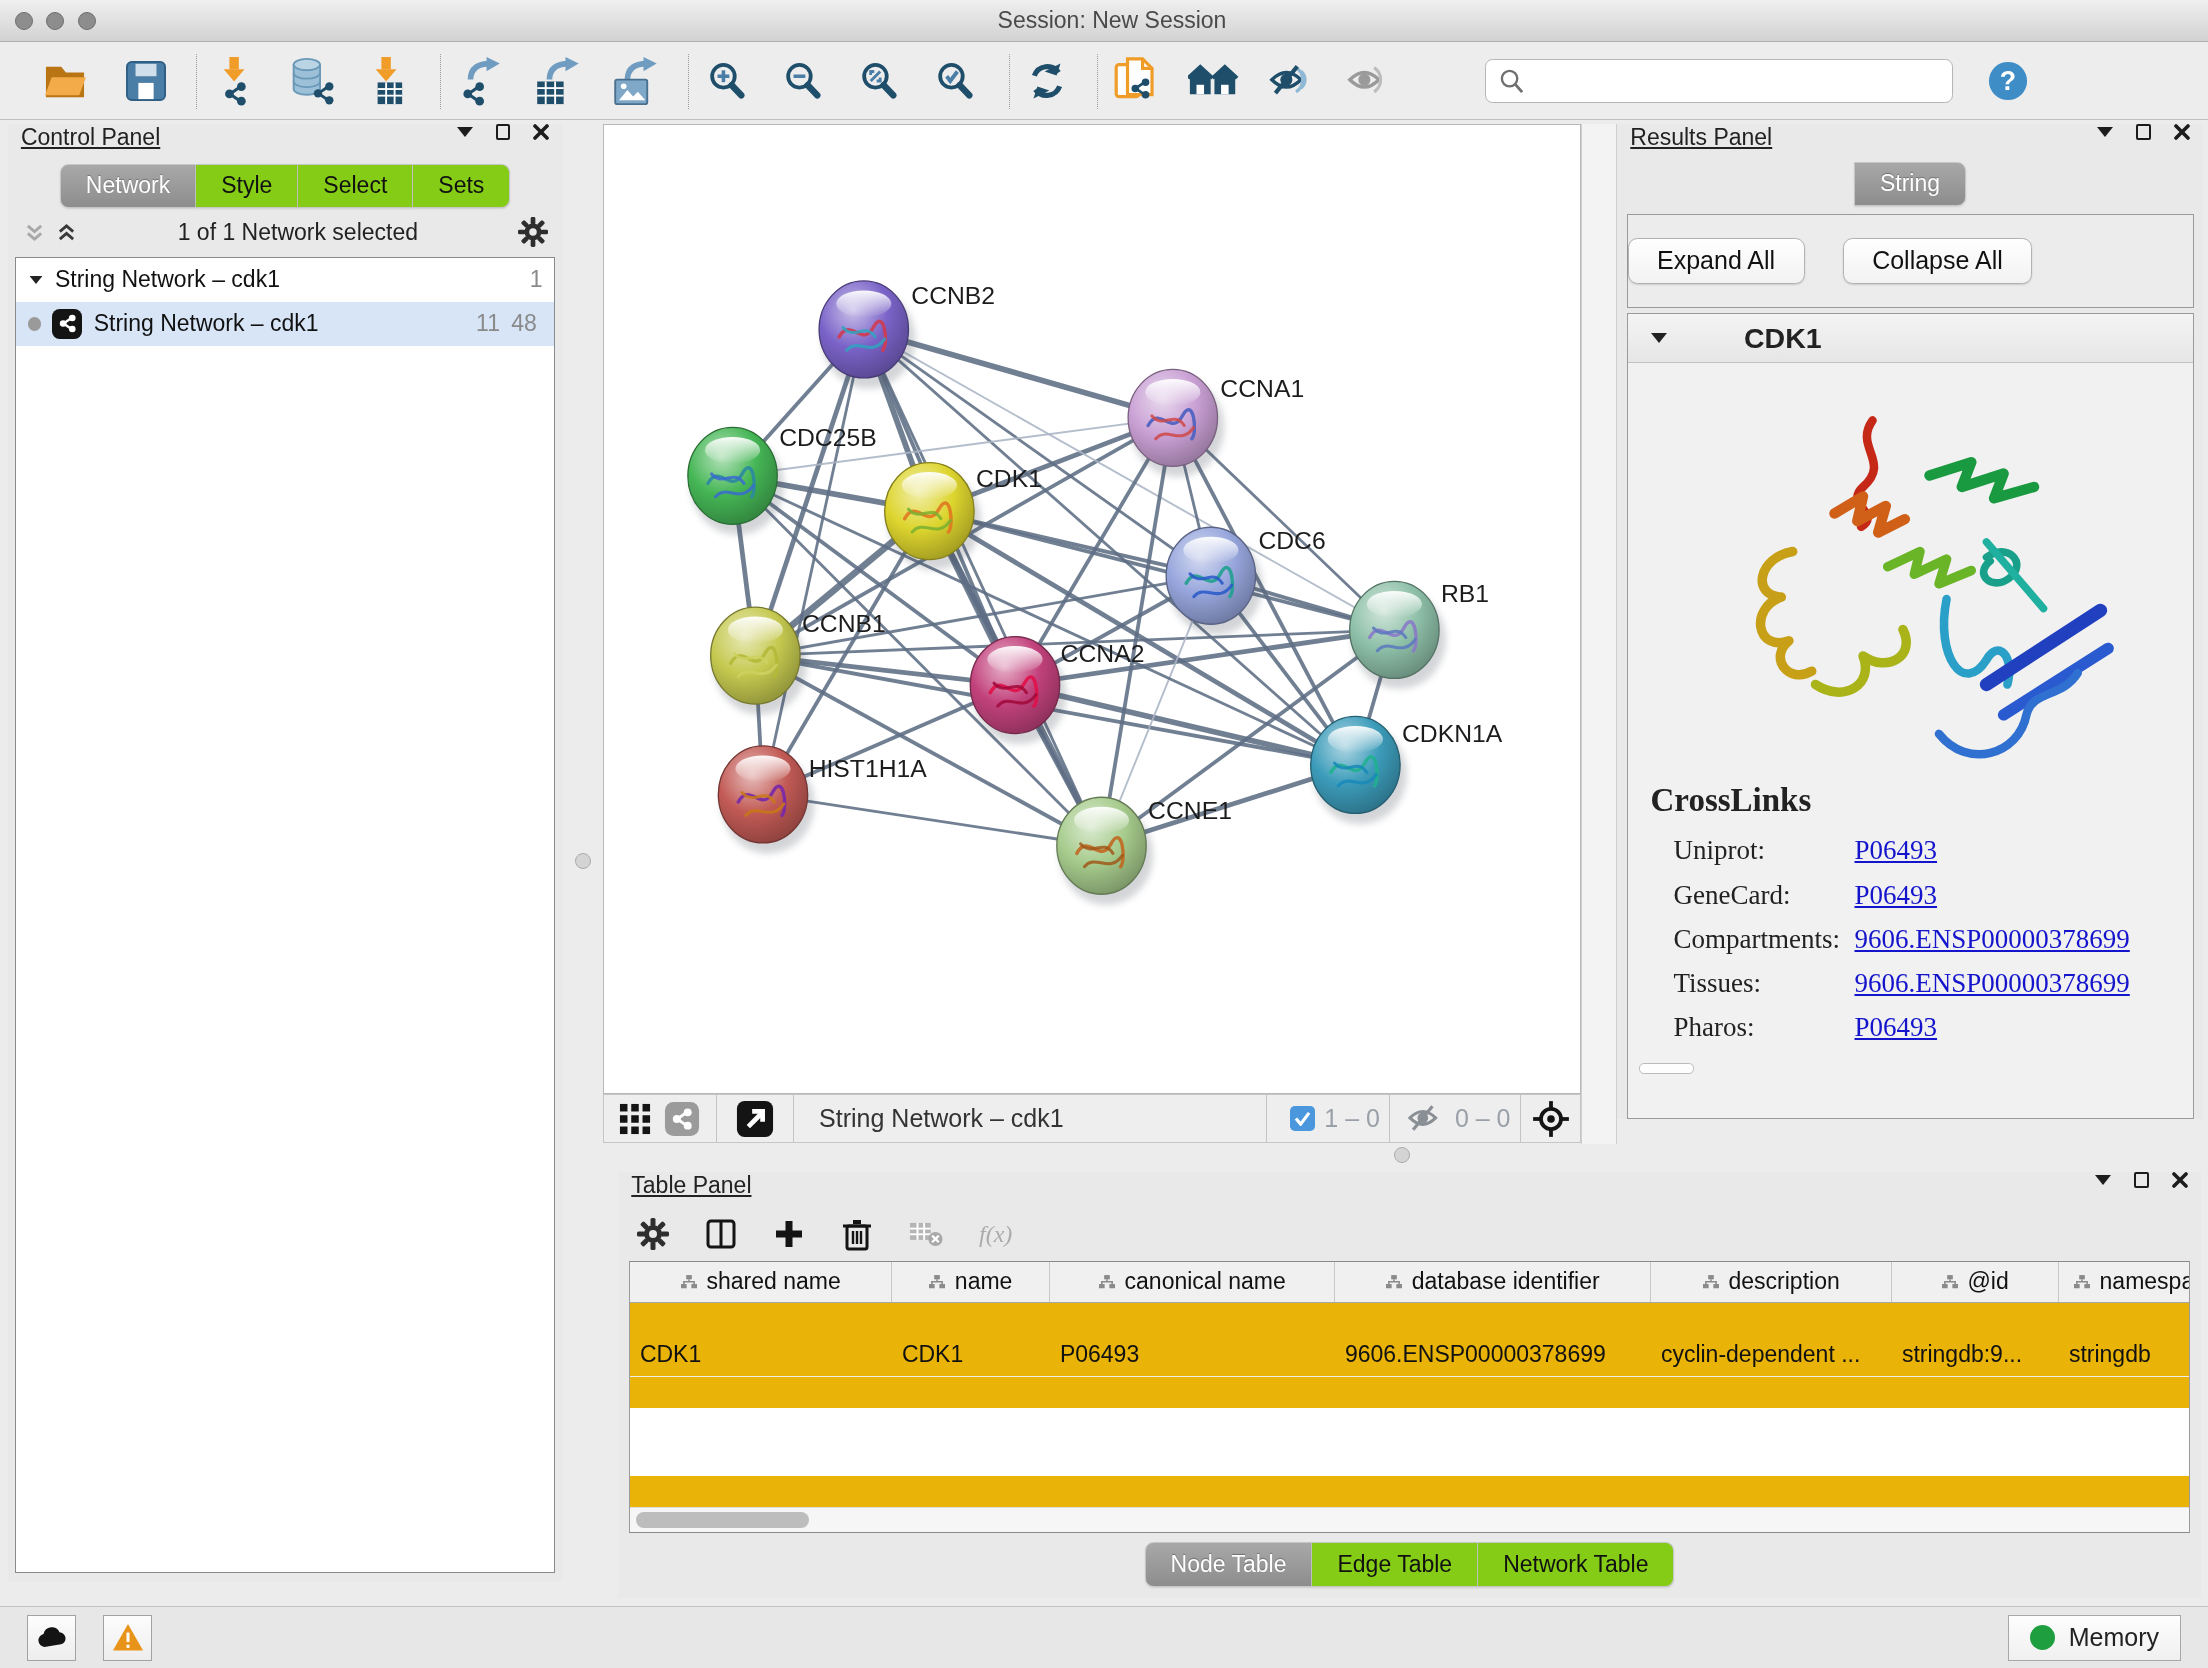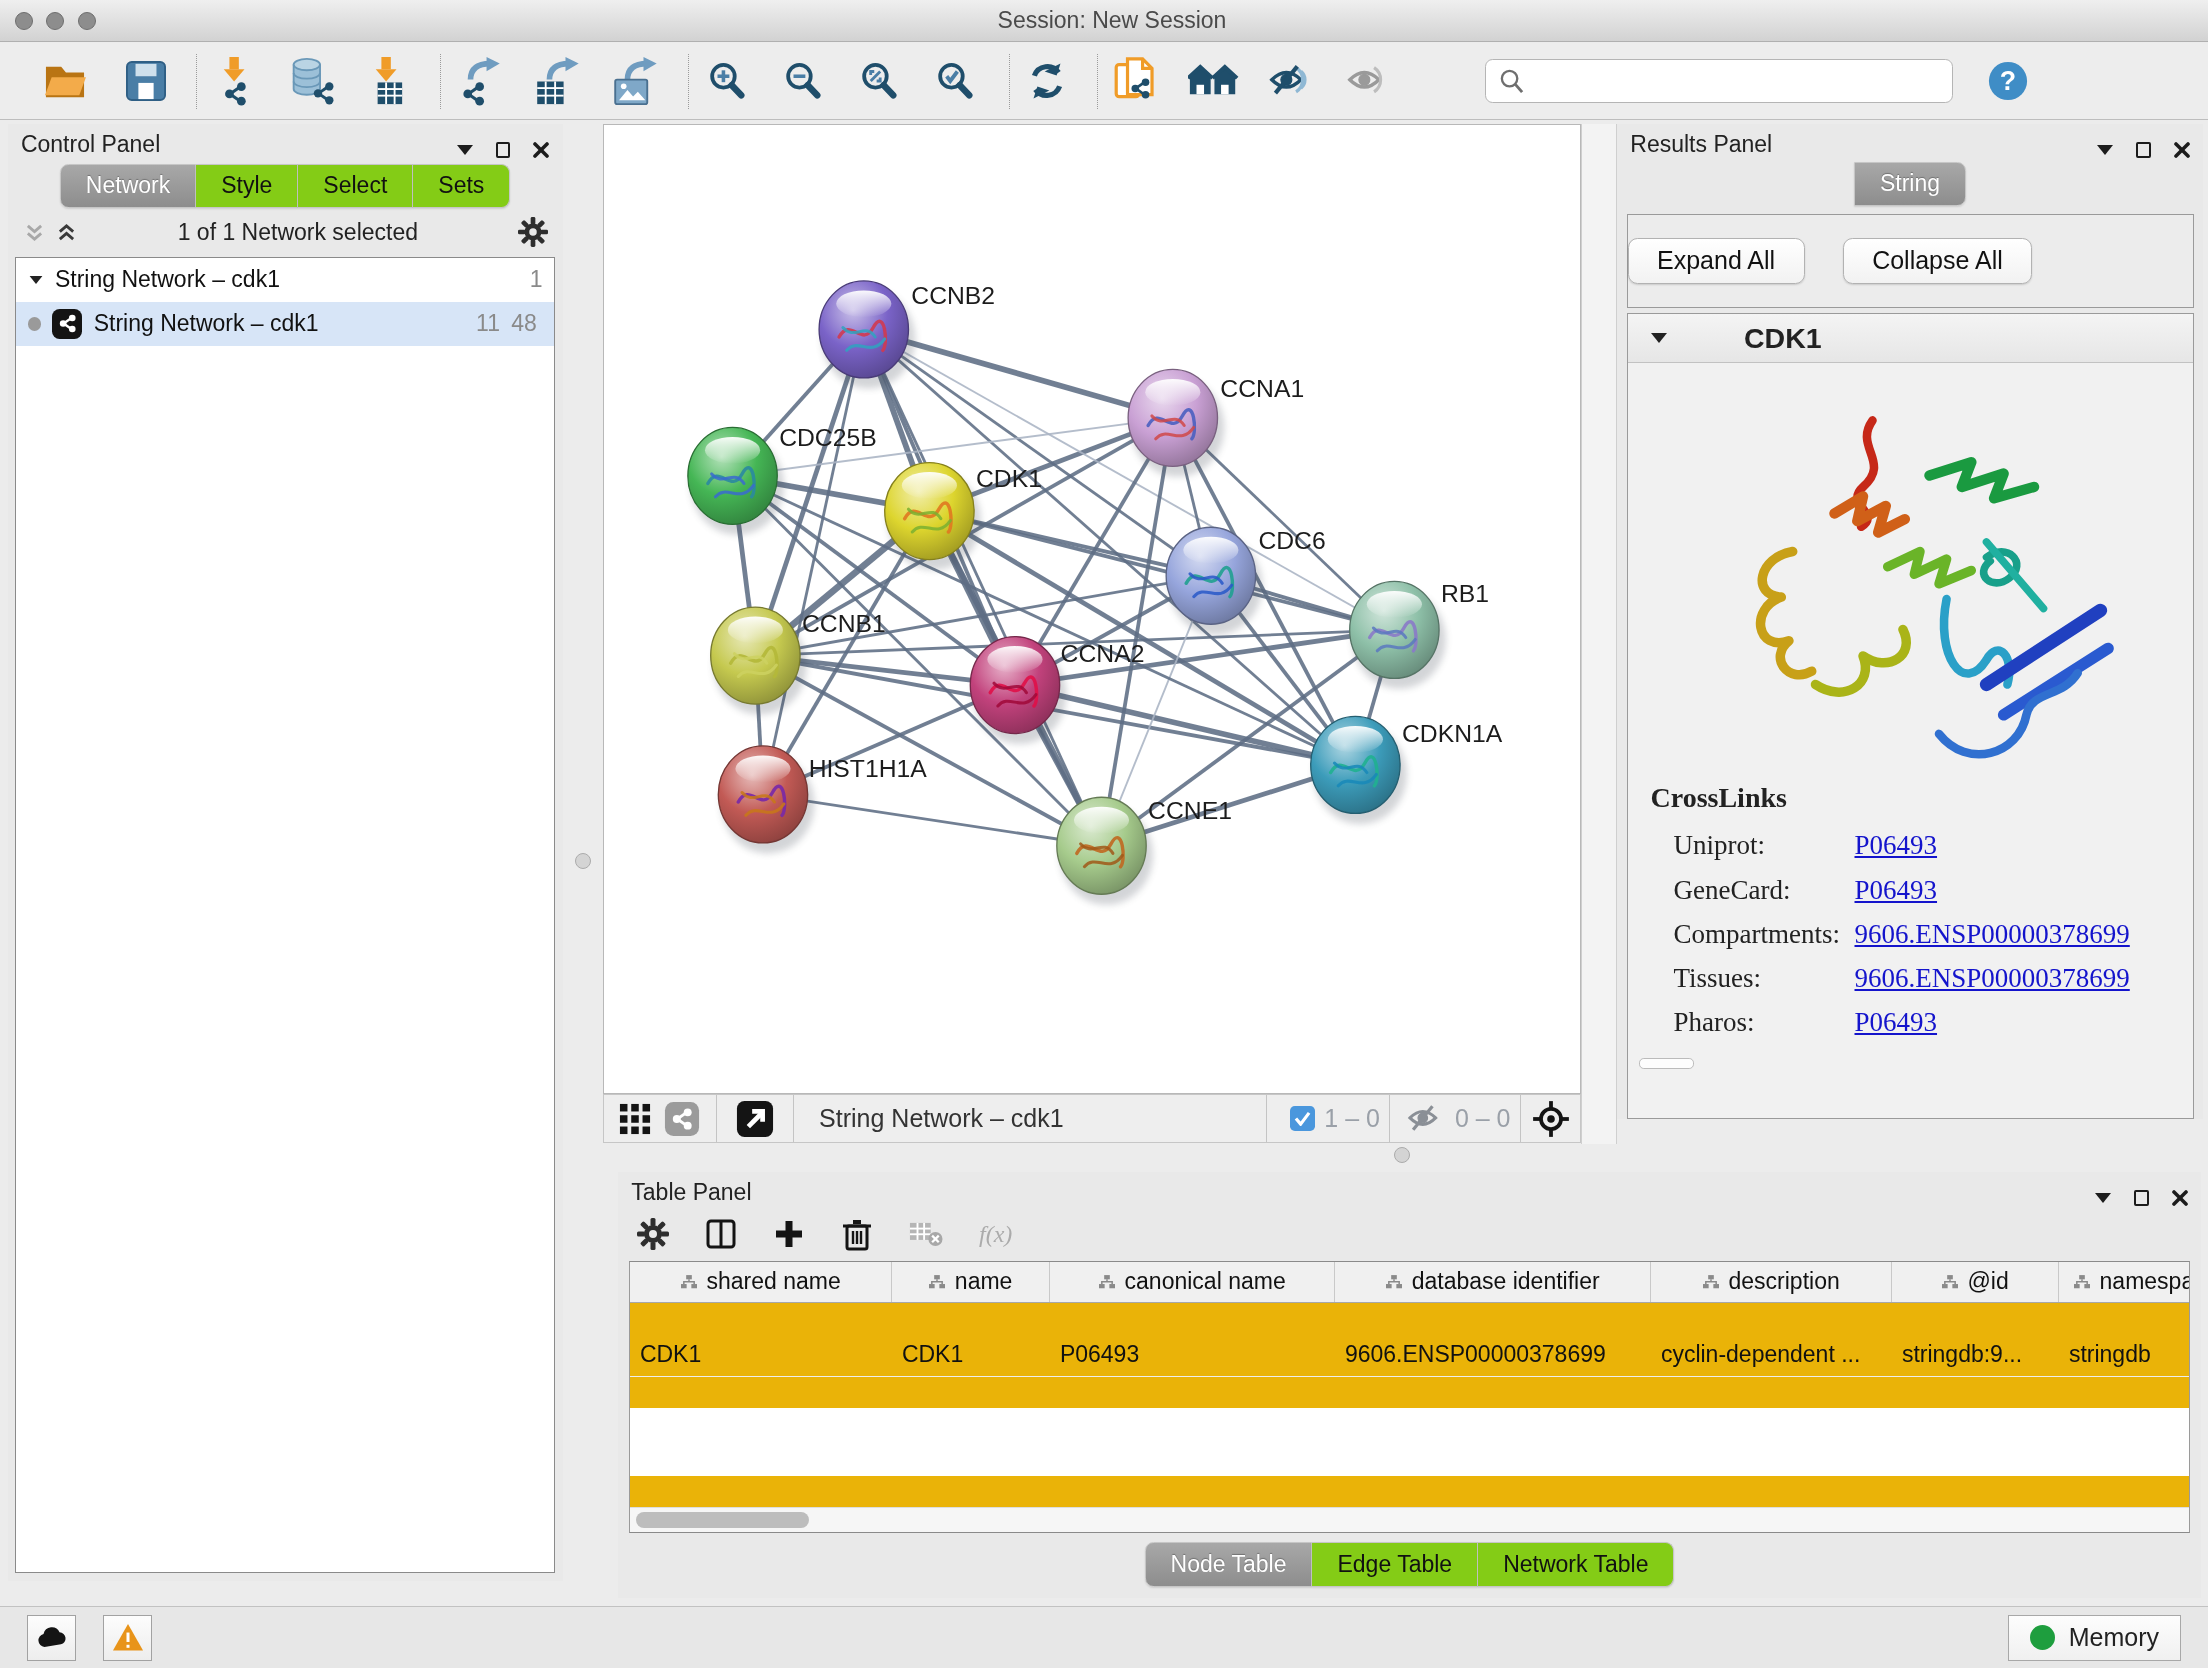--- a/index.html
+++ b/index.html
@@ -17,21 +17,21 @@
   
   .toolbar { position:absolute; left:0; top:43px; width:2208px; height:77px;
     background:#ededed; border-bottom:1px solid #bdbdbd; display:flex; align-items:center; }
   .tbtn { width:53px; height:57px; display:flex; align-items:center; justify-content:center; flex:none; }
   .tsep { border-left:1.9px dotted #9a9a9a; height:55px; flex:none; }
   .searchbox { margin-left:91px; width:468px; height:44px; background:#fff; border:1px solid #b5b5b5;
     border-radius:7.6px; display:flex; align-items:center; padding:0 11.4px; }
   .searchbox input { border:none; outline:none; flex:1; font-size:23px; height:38px; background:transparent; }
 
   
-  .phead { display:flex; align-items:flex-end; padding:0 13.3px; height:34px; }
+  .phead { display:flex; align-items:flex-start; padding:0 13.3px; height:34px;text-decoration:underline; }
   .phead .ptitle { font-size:23px; color:#222; }
   .phead .sp { flex:1; }
   .tri-down { width:0; height:0; border-left:8.6px solid transparent; border-right:8.6px solid transparent;
     border-top:10.5px solid #1c1c1c; }
   .sq { width:14.3px; height:16px; border:2.4px solid #1c1c1c; border-radius:1.9px; }
   .hctl { display:flex; gap:23px; align-items:center; }
 
   
   .tabs { display:flex; justify-content:center; }
   .tab { font-size:23px; padding:7.6px 25px; background:#84cc16; border:1px solid #c6c6c6; border-left-width:0;
@@ -81,21 +81,21 @@
     font-size:25px; padding:7.6px 28.5px; color:#111; box-shadow:0 1px 1.9px rgba(0,0,0,.15); }
   .rp-box2 { margin:5.7px 9.5px 0 9.5px; border:1.4px solid #9a9a9a; background:#f1f1f1; flex:1;
     display:flex; flex-direction:column; overflow:hidden; }
   .gene-head { display:flex; align-items:center; height:49px; background:linear-gradient(#f4f4f4,#e6e6e6);
     border-bottom:1px solid #c2c2c2; padding:0 23px; gap:9.5px; }
   .gene-head .gname { font-size:28.5px; font-weight:bold; margin-left:68px; }
   .gene-desc { margin:4.8px 4.8px 0 4.8px; border:1px solid #bdbdbd; background:#f5f5f5;
     font-size:25px; padding:9.5px 17px; color:#111; }
   .protein { height:415px; display:flex; align-items:center; justify-content:center; }
   .crosslinks { font-family:"Liberation Serif", serif; padding:3.8px 23px; }
-  .crosslinks h3 { font-size:28px; margin-bottom:16px; }
+  .crosslinks h3 { font-size:33px; margin-bottom:16px; }
   .cl-row { display:flex; font-size:27px; margin:13.3px 0 13.3px 23px; }
   .cl-row .cl-label { width:181px; }
   .cl-row a { color:#1414cc; text-decoration:underline; }
   .rp-scroll { height:13.3px; margin:1.9px 9.5px 5.7px 9.5px; position:relative; }
   .rp-thumb { position:absolute; left:1.9px; top:1px; width:55px; height:10.5px; background:#fdfdfd;
     border:1px solid #bbb; border-radius:4.8px; }
 
   
   .table-panel { position:absolute; left:618px; top:1172px; width:1583px; height:426px;
     background:#e9e9e9; display:flex; flex-direction:column; }

